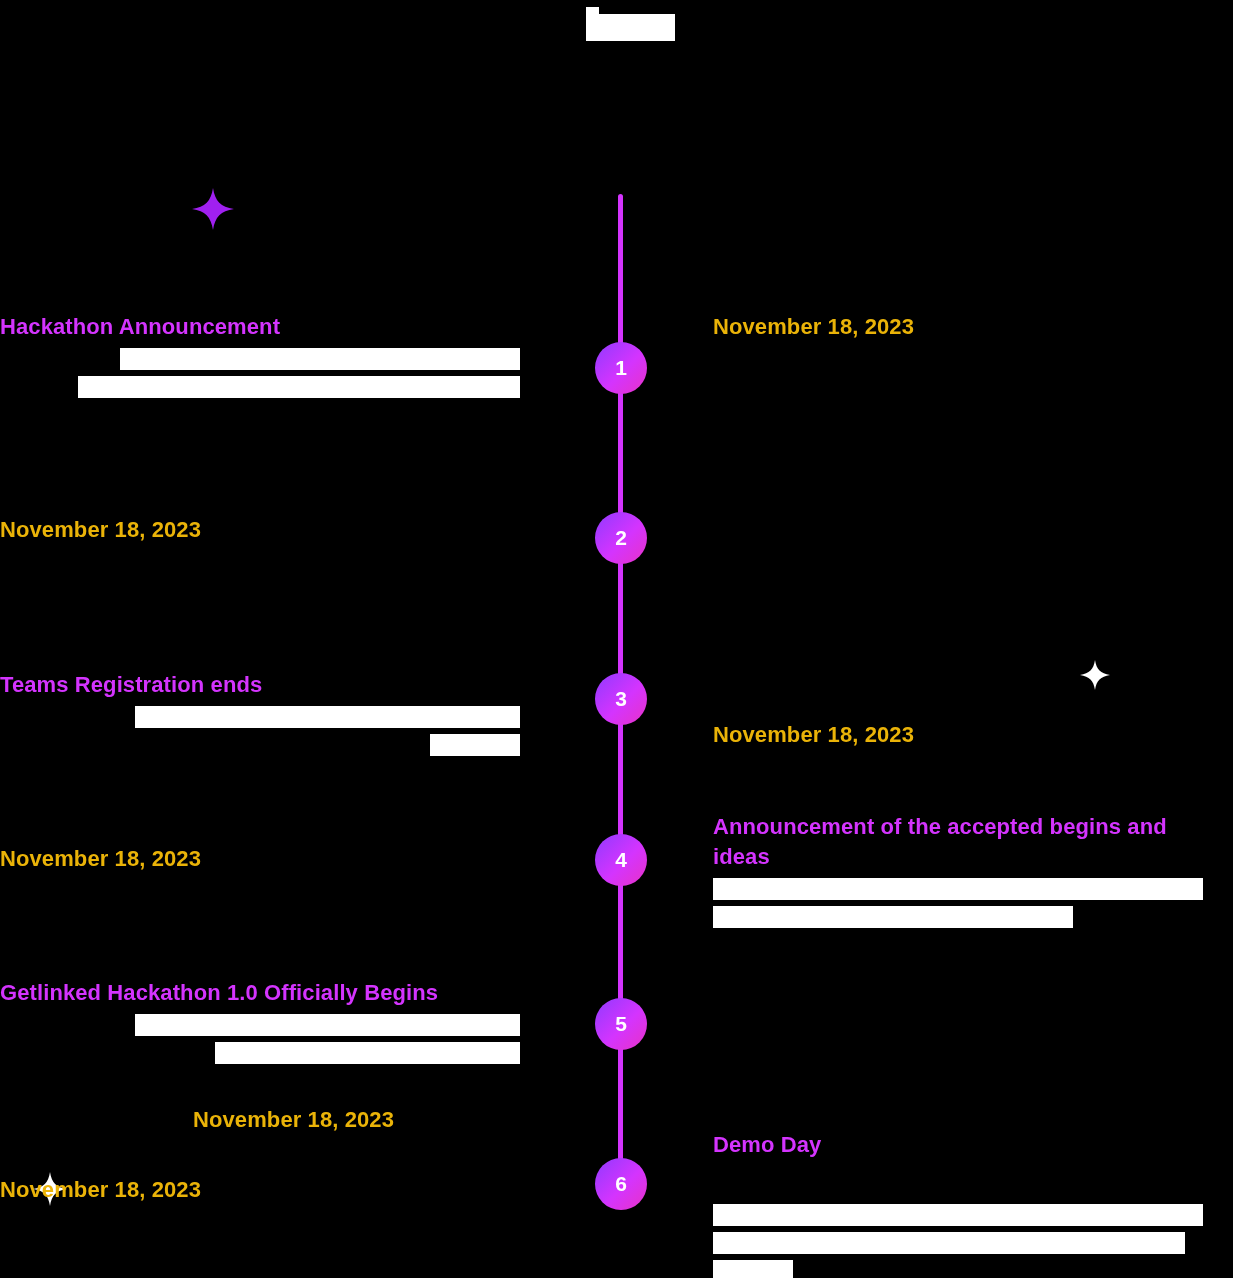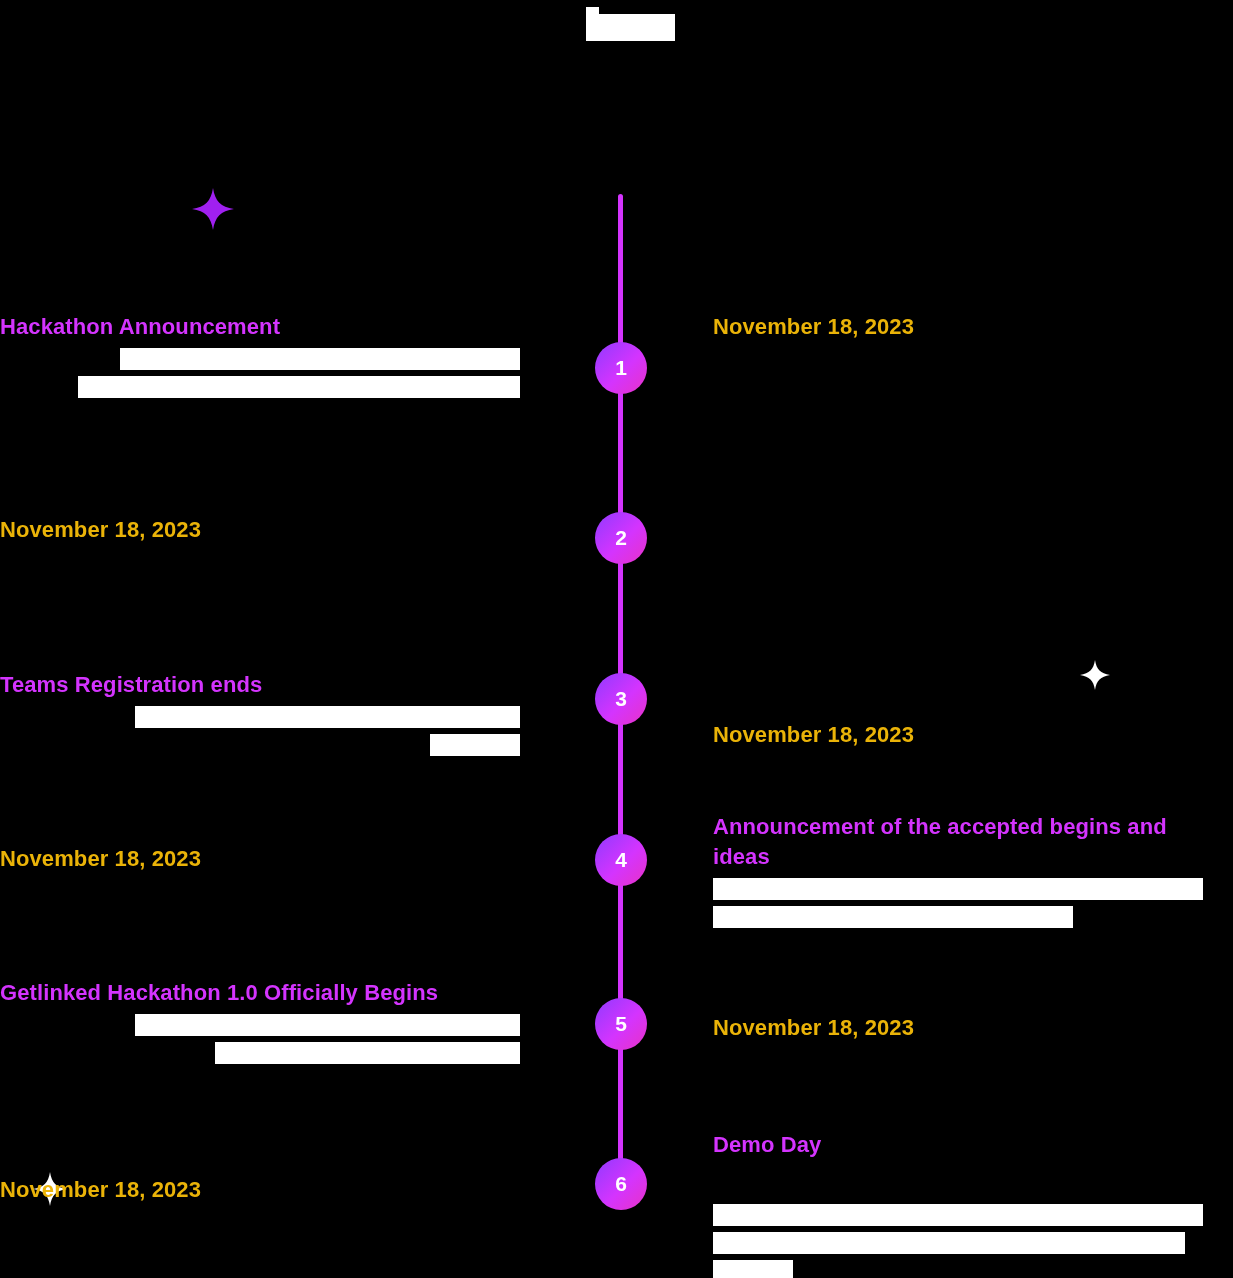--- a/index.html
+++ b/index.html
@@ -218,21 +218,21 @@
       <div class="evt-body">
         <span class="redacted-line" style="width:490px;"></span>
         <span class="redacted-line" style="width:360px;"></span>
       </div>
     </div>
   </div>
   <div class="node" style="top:834px;">
     <span>4</span>
   </div>
 
-  <div class="row" style="top:978px;">
+  <div class="row" style="top:978px;flex-direction:column;">
     <div class="col col-left">
       <div class="evt-title">Getlinked Hackathon 1.0 Officially Begins</div>
       <div class="evt-body ra-right">
         <span class="redacted-line" style="width:385px;"></span>
         <span class="redacted-line" style="width:305px;"></span>
       </div>
     </div>
     <div class="gap-center"></div>
     <div class="col col-right">
       <div class="evt-date" style="margin-top:35px;">November 18, 2023</div>

